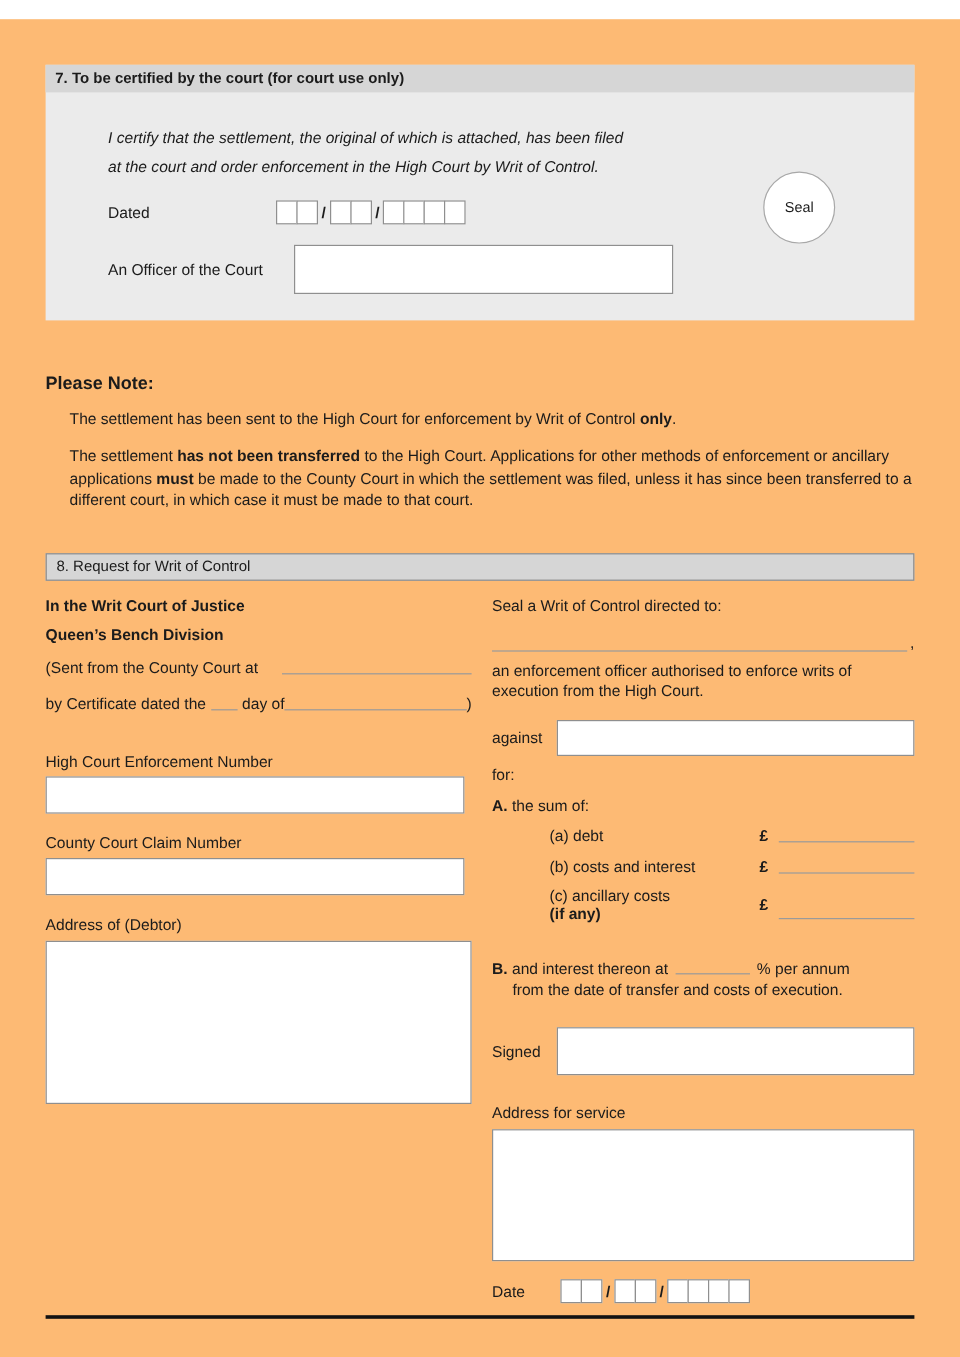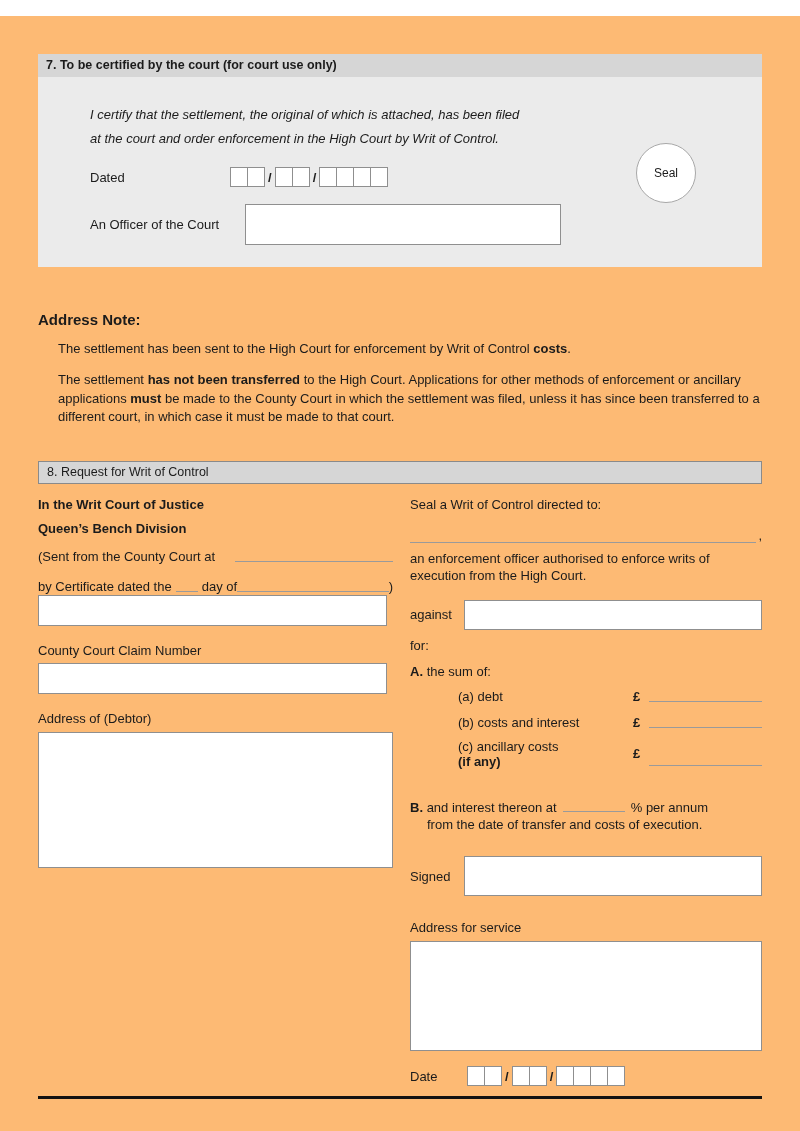--- a/index.html
+++ b/index.html
@@ -162,22 +162,22 @@
         <div class="input-box officer-input"></div>
       </div>
 
       <div class="seal-circle">
         <span>Seal</span>
       </div>
     </div>
   </div>
 
   <div class="note">
-    <div class="note-heading">Address Note:</div>
-    <p class="note-p"><span>The settlement has been sent to the High Court for enforcement by Writ of Control</span> <strong>costs</strong><span>.</span></p>
+    <div class="note-heading">Please Note:</div>
+    <p class="note-p"><span>The settlement has been sent to the High Court for enforcement by Writ of Control</span> <strong>only</strong><span>.</span></p>
     <p class="note-p"><span>The settlement</span> <strong>has not been transferred</strong> <span>to the High Court. Applications for other methods of enforcement or ancillary applications</span> <strong>must</strong> <span>be made to the County Court in which the settlement was filed, unless it has since been transferred to a different court, in which case it must be made to that court.</span></p>
   </div>
 
   <div class="sec8">
     <div class="sec8-header">8. Request for Writ of Control</div>
 
     <div class="columns">
 
       <div class="col-left">
         <div class="bold-line">In the Writ Court of Justice</div>
@@ -189,20 +189,21 @@
         </div>
 
         <div class="cert-line">
           <span class="nowrap">by Certificate dated the</span>
           <span class="fill-line short-fill"></span>
           <span class="nowrap">day of</span>
           <span class="fill-line flex-fill"></span>
           <span>)</span>
         </div>
 
+        <div class="field-label first">High Court Enforcement Number</div>
         <div class="input-box hce-input"></div>
 
         <div class="field-label">County Court Claim Number</div>
         <div class="input-box claim-input"></div>
 
         <div class="field-label">Address of (Debtor)</div>
         <div class="input-box debtor-box"></div>
       </div>
 
       <div class="col-right">

